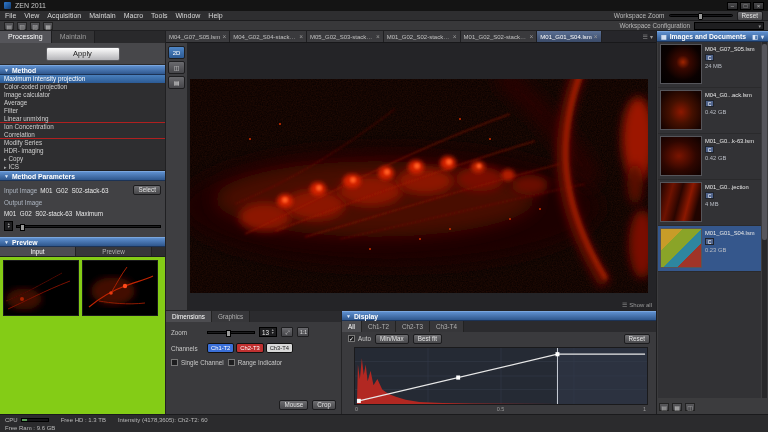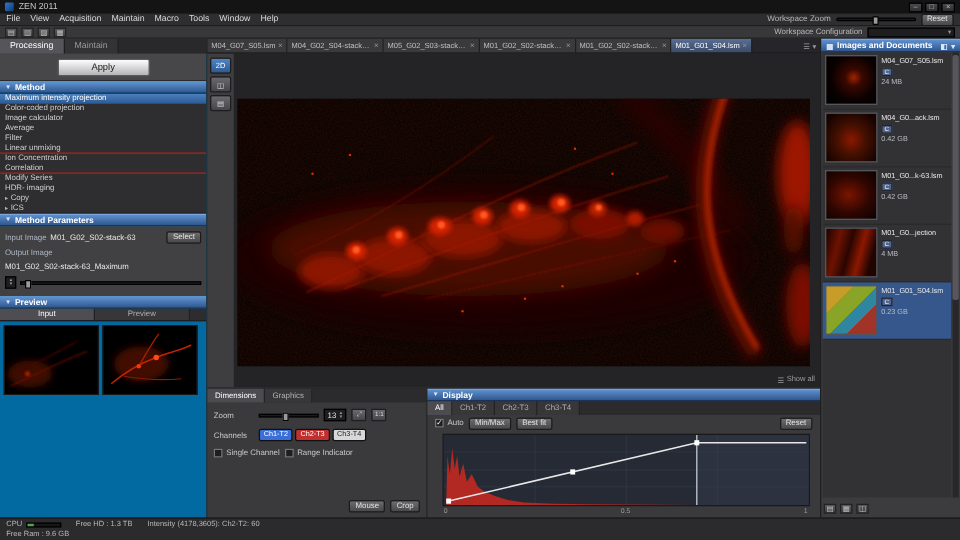--- a/index.html
+++ b/index.html
@@ -31,21 +31,21 @@
   .dropdown{width:70px;height:8px;background:#1e1e20;border:1px solid #000;display:flex;align-items:center;justify-content:flex-end;padding:0 2px;color:#999;font-size:5px;}
 
   
   #workspace{position:absolute;top:31px;left:0;right:0;bottom:18px;}
 
   
   #left-area{position:absolute;left:0;top:0;bottom:0;width:166px;background:#3c3c3e;border-right:1px solid #202022;}
   #left-tabs{height:12px;display:flex;background:#29292b;}
   .ltab{padding:0 8px;font-size:7px;line-height:12px;background:#333335;color:#9a9a9a;border-right:1px solid #1e1e20;cursor:default;}
   .ltab.active{background:#55555a;color:#fff;}
-  #left-panel{position:absolute;top:12px;left:0;right:0;bottom:0;background:#0369a1;overflow:hidden;}
+  #left-panel{position:absolute;top:12px;left:0;right:0;bottom:0;background:#84cc16;overflow:hidden;}
   .apply-row{height:22px;display:flex;align-items:center;justify-content:center;background:#47474a;border-bottom:1px solid #2a2a2c;}
   #apply-btn{width:74px;height:14px;background:linear-gradient(#fdfdfd,#b4b4b8);border:1px solid #5a5a5e;
     border-radius:2px;font-size:7.5px;color:#1c1c1c;cursor:default;}
   .section-header{height:10px;background:linear-gradient(#5e8fce,#2f578d);color:#fff;font-size:6.8px;font-weight:bold;
     display:flex;align-items:center;gap:3px;padding:0 4px;border-top:1px solid #7aa6de;border-bottom:1px solid #1c3356;}
   .sh-arrow{font-size:5px;color:#dce8f8;}
   #method-list{height:96px;background:#2e2e30;border-bottom:1px solid #202022;overflow:hidden;}
   .method-item{height:8px;line-height:8px;font-size:6.3px;padding:0 4px;color:#cfcfcf;display:flex;align-items:center;gap:2px;cursor:default;}
   .method-item.selected{background:linear-gradient(#4a80bd,#2b5a94);color:#fff;}
   .method-item.divider{border-bottom:1px solid #b02020;}

